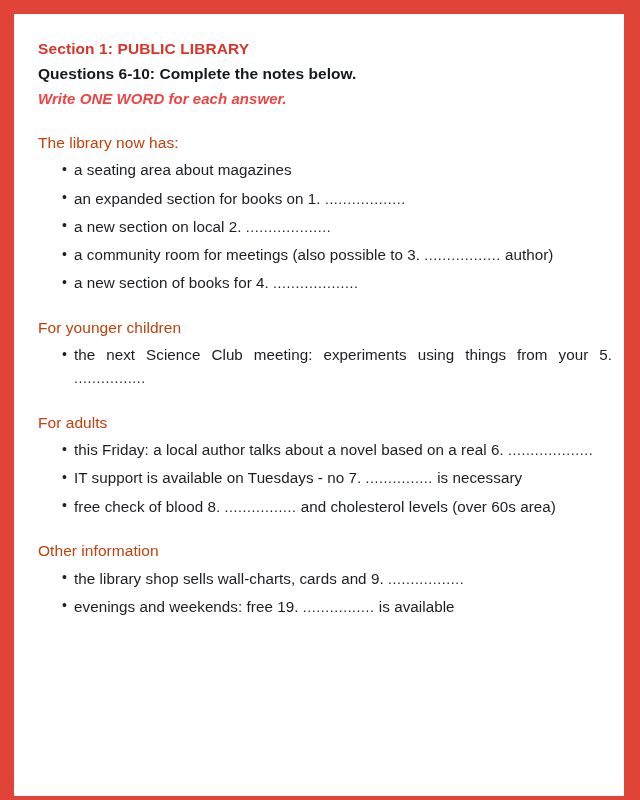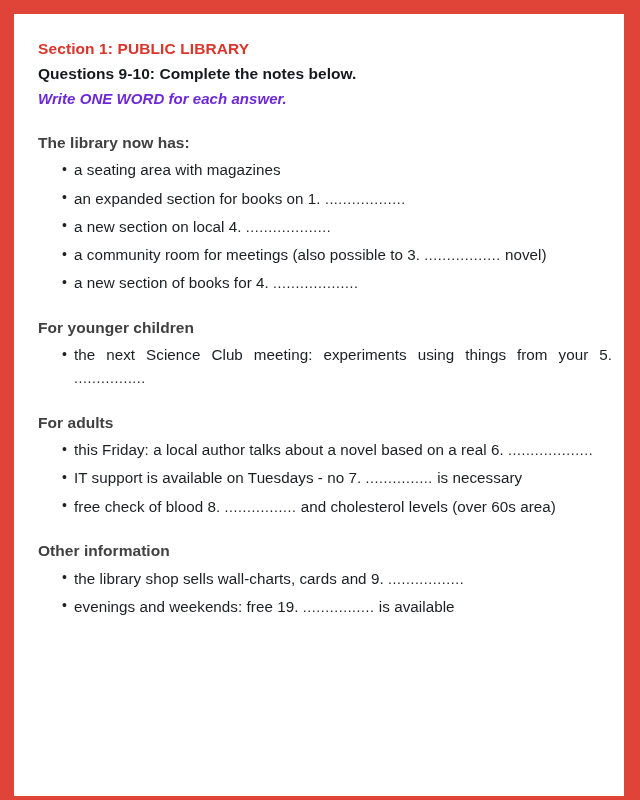--- a/index.html
+++ b/index.html
@@ -47,37 +47,37 @@
     font-weight: bold;
     color: #15181c;
     letter-spacing: 0.05px;
     margin: 0 0 6px 0;
     line-height: 1.2;
   }
   .instruction-line {
     font-size: 15px;
     font-weight: bold;
     font-style: italic;
-    color: #6d28d9;
+    color: #ef4444;
     letter-spacing: 0.05px;
     margin: 0 0 0 0;
     line-height: 1.2;
   }
 
   
   .note-section {
     margin-top: 26px;
   }
   .note-section.tight {
     margin-top: 24px;
   }
   .section-heading {
     font-size: 15.5px;
-    font-weight: bold;
-    color: #404040;
+    font-weight: normal;
+    color: #c2410c;
     letter-spacing: 0.05px;
     margin: 0 0 6px 0;
     line-height: 1.2;
   }
 
   ul.note-list {
     list-style: none;
     margin: 0;
     padding: 0;
   }
@@ -117,32 +117,32 @@
   }
 </style>
 </head>
 <body>
 
 <div id="worksheet-frame">
   <div id="page-sheet">
 
     <div>
       <div class="section-title">Section 1: PUBLIC LIBRARY</div>
-      <div class="questions-line">Questions 9-10: Complete the notes below.</div>
+      <div class="questions-line">Questions 6-10: Complete the notes below.</div>
       <div class="instruction-line">Write ONE WORD for each answer.</div>
     </div>
 
     <div id="sections-container">
         <div class="note-section">
           <div class="section-heading">The library now has:</div>
           <ul class="note-list">
-            <li class="note-item single"><span>a seating area with magazines</span></li>
+            <li class="note-item single"><span>a seating area about magazines</span></li>
             <li class="note-item single"><span>an expanded section for books on 1. </span><span class="gap">..................</span></li>
-            <li class="note-item single"><span>a new section on local 4. </span><span class="gap">...................</span></li>
-            <li class="note-item"><span>a community room for meetings (also possible to 3. </span><span class="gap">.................</span><span> novel)</span></li>
+            <li class="note-item single"><span>a new section on local 2. </span><span class="gap">...................</span></li>
+            <li class="note-item"><span>a community room for meetings (also possible to 3. </span><span class="gap">.................</span><span> author)</span></li>
             <li class="note-item single"><span>a new section of books for 4. </span><span class="gap">...................</span></li>
           </ul>
         </div>
         <div class="note-section tight">
           <div class="section-heading">For younger children</div>
           <ul class="note-list">
             <li class="note-item"><span>the next Science Club meeting: experiments using things from your 5. </span><span class="gap">................</span></li>
           </ul>
         </div>
         <div class="note-section tight">

